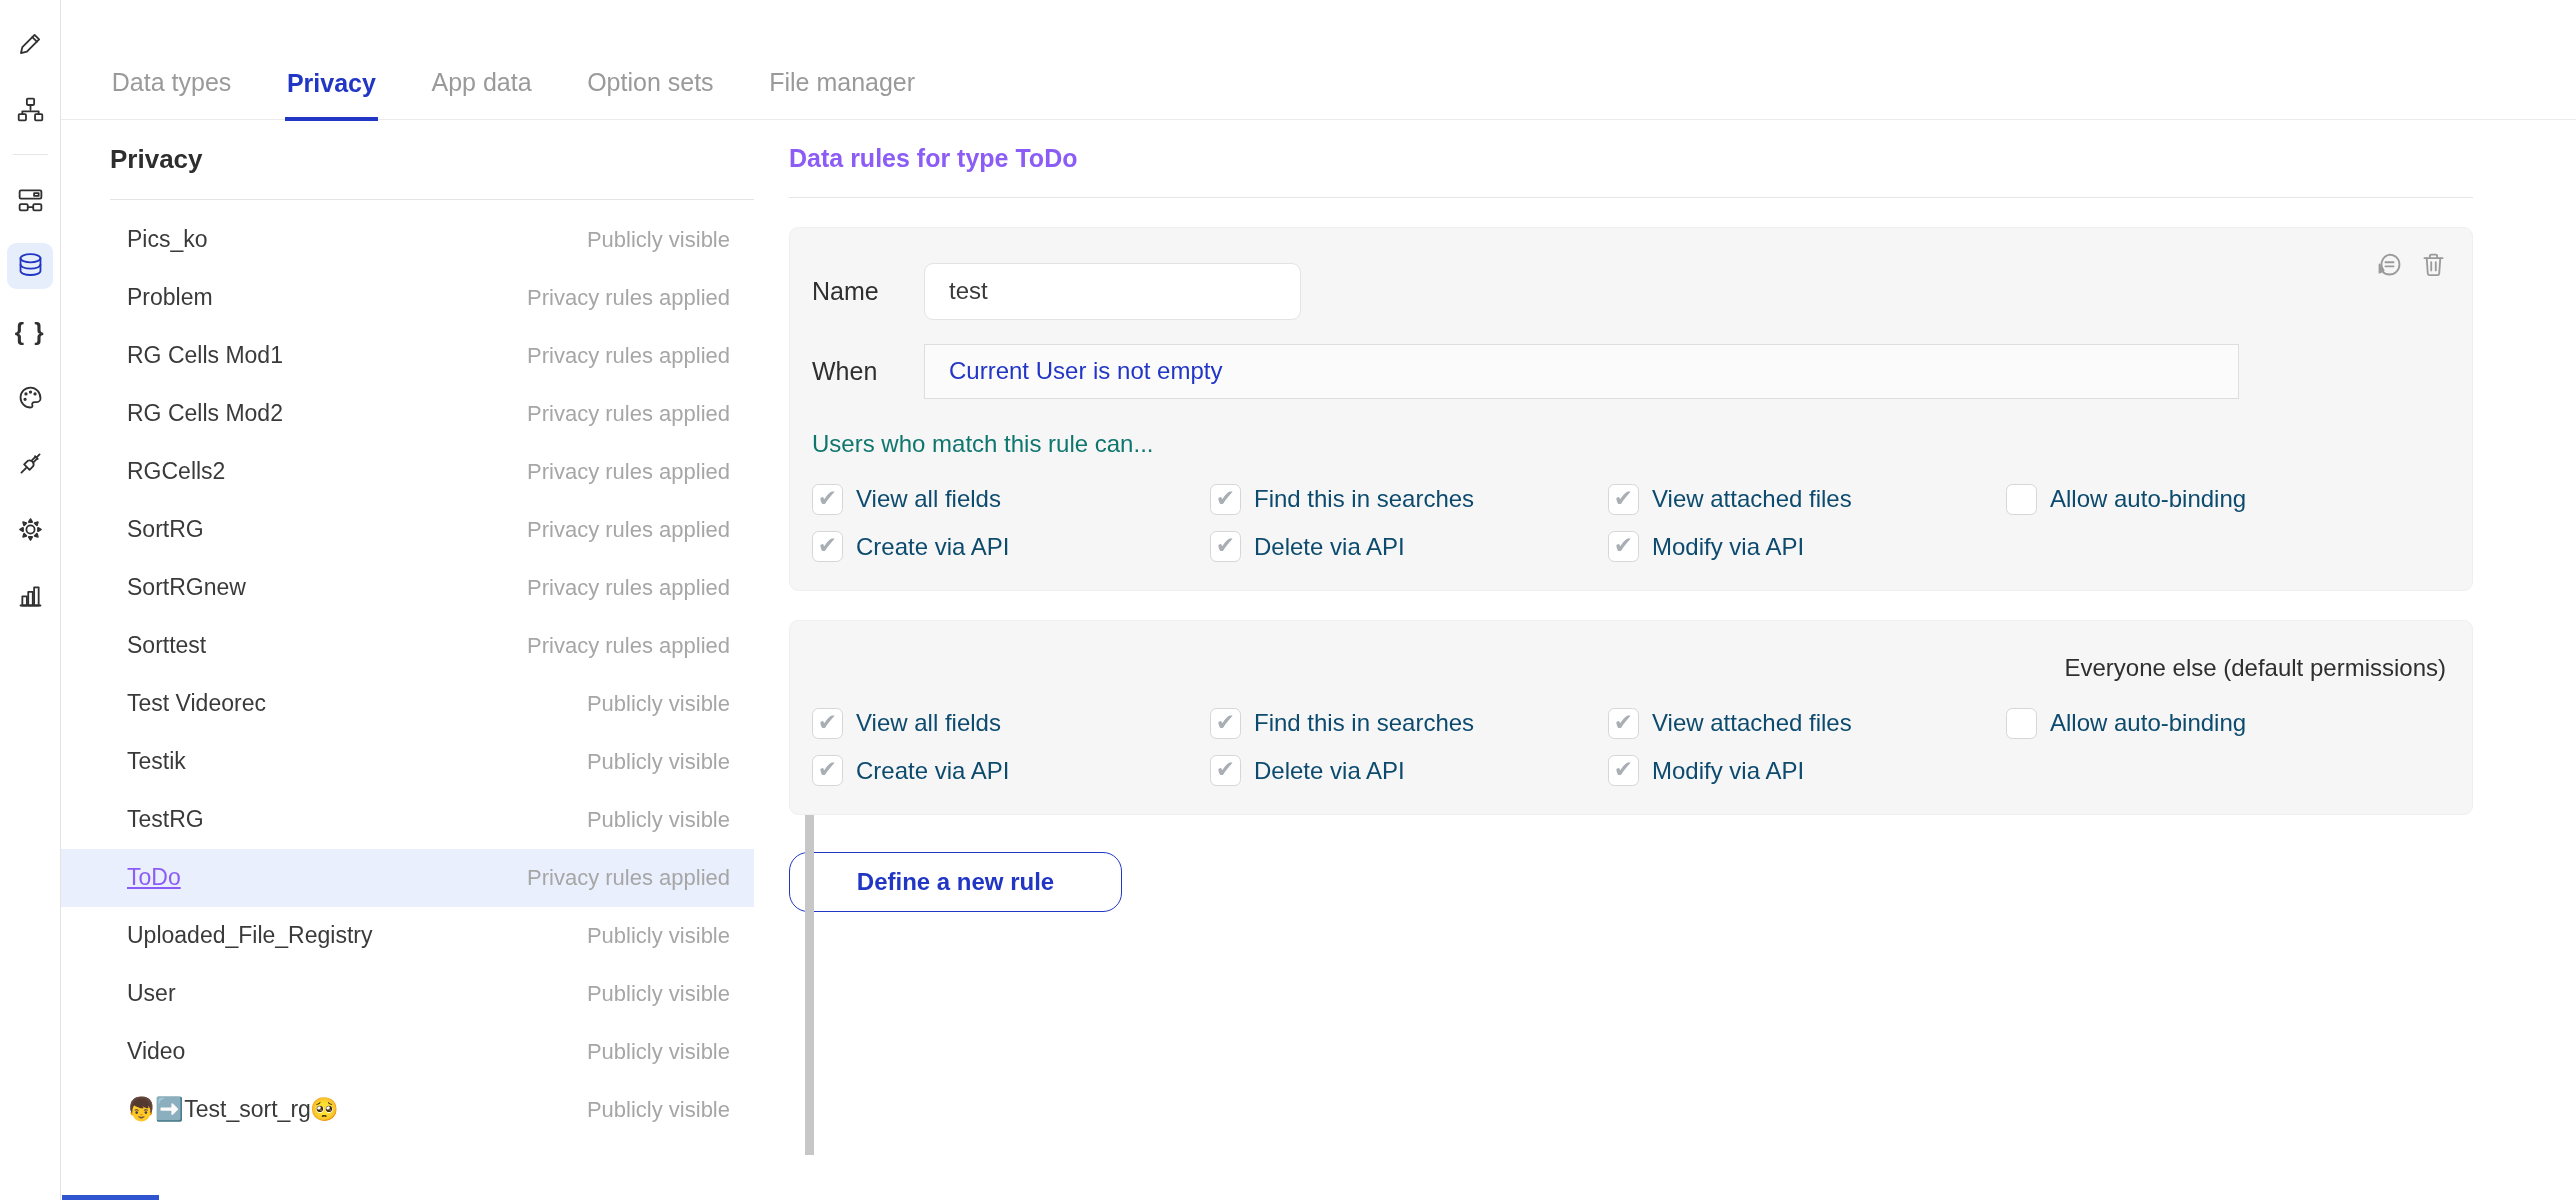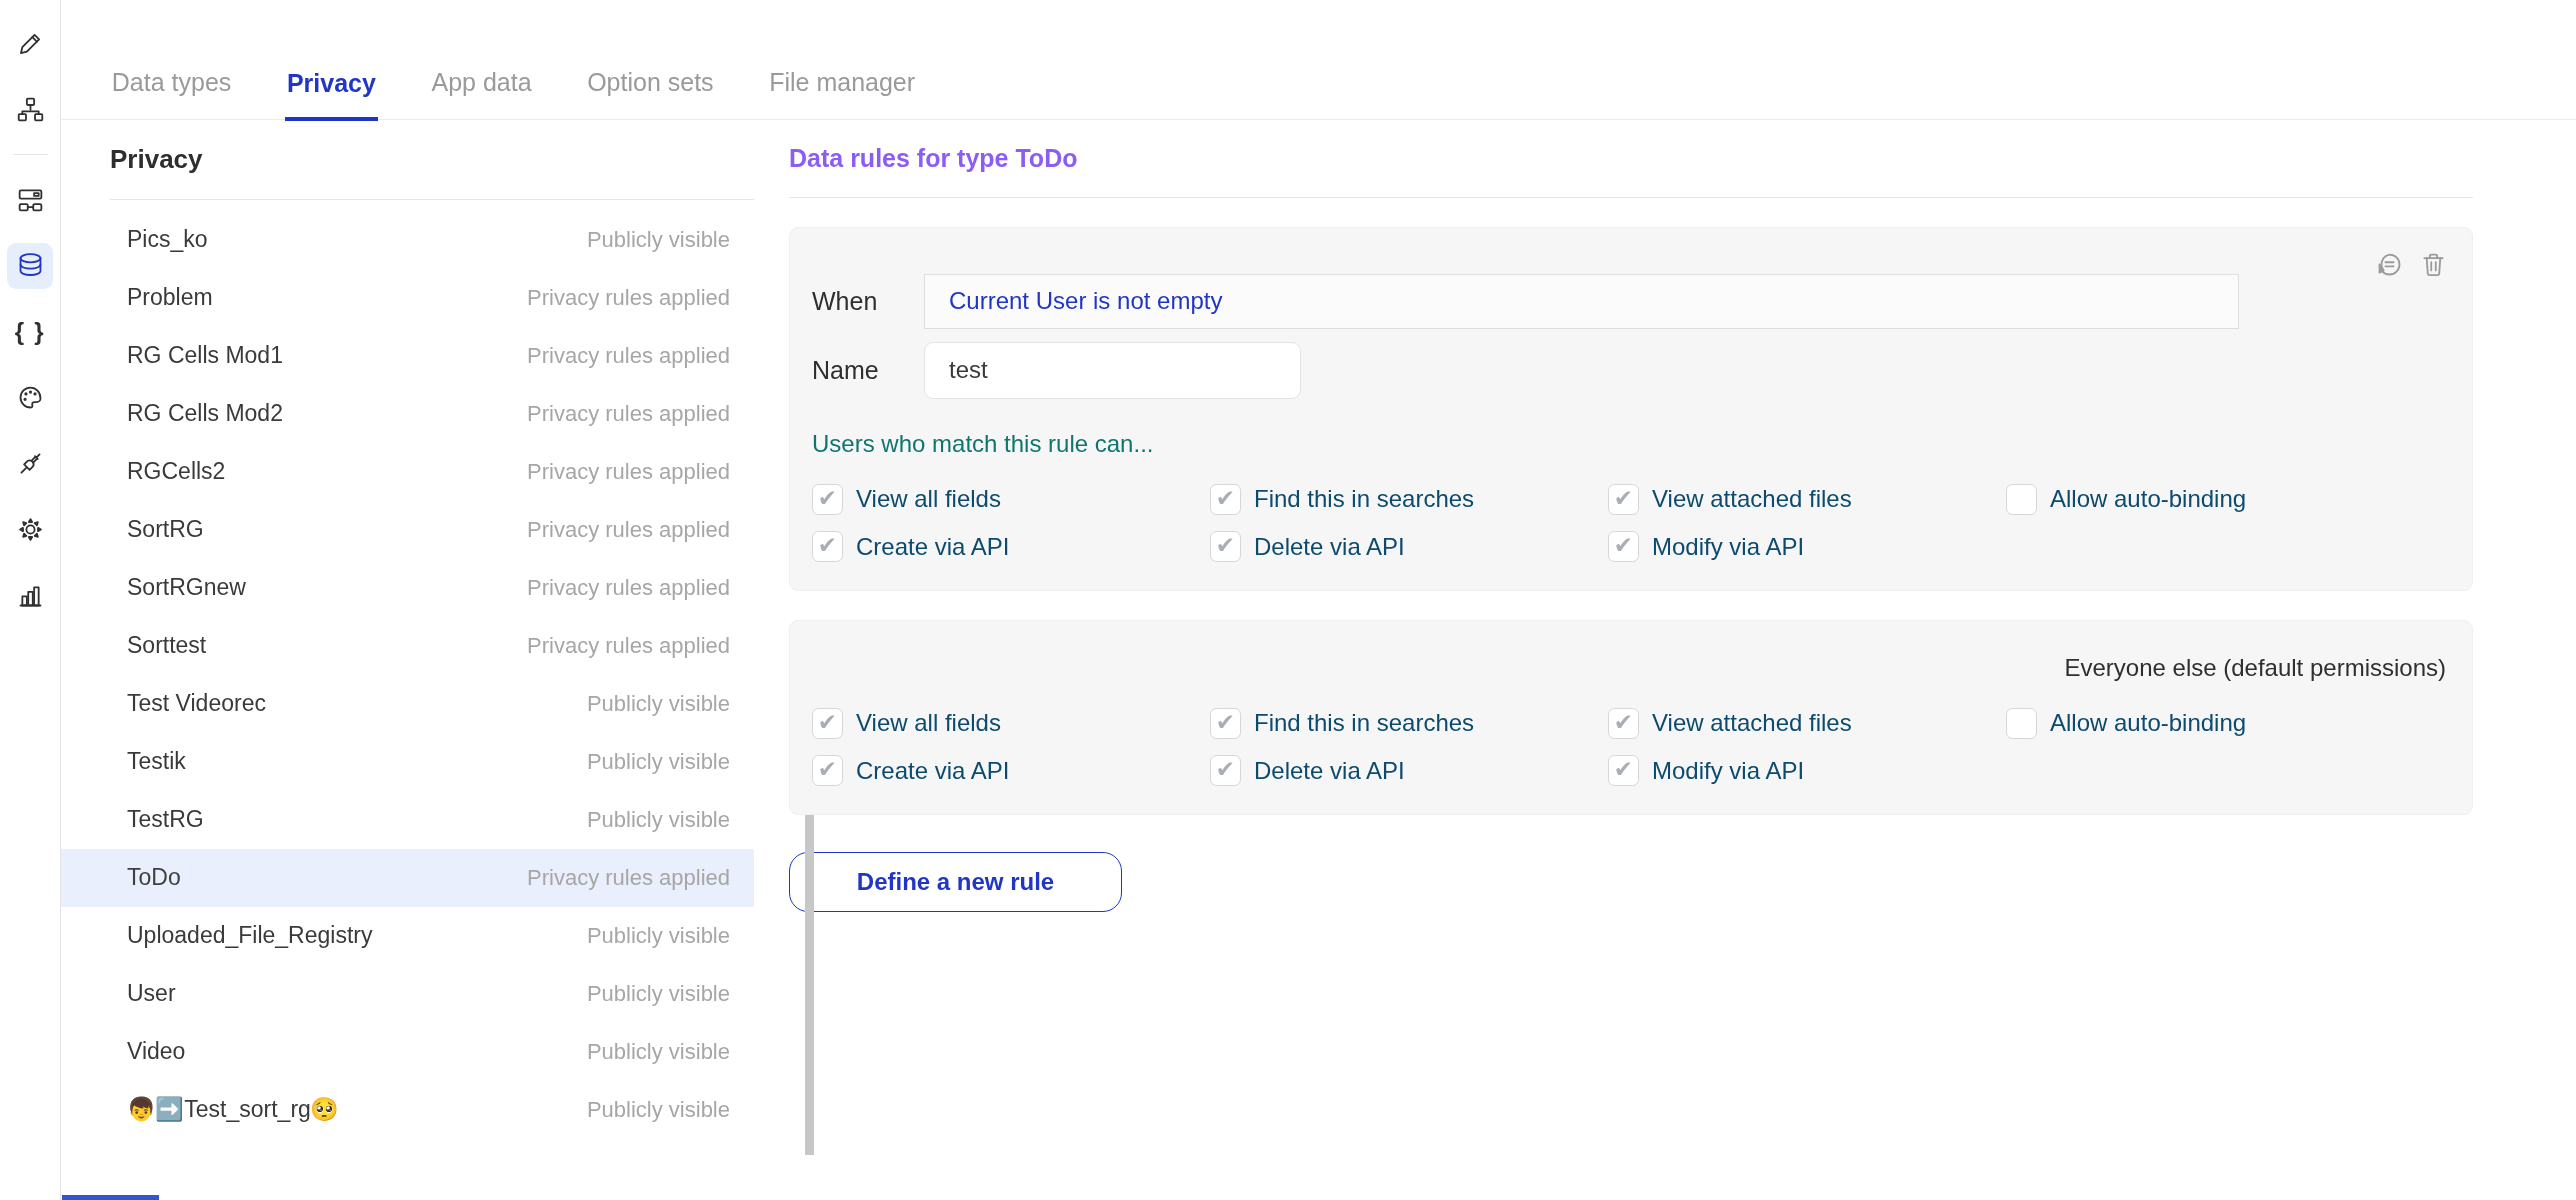--- a/index.html
+++ b/index.html
@@ -51,21 +51,21 @@
   }
   .left-panel .divider { height:0.9px; background:#e5e5e5; margin-left:49px; }
   .type-list { list-style:none; margin-top:11px; }
   .type-row {
     height:58px; display:flex; align-items:center; cursor:pointer;
     padding-left:66px; padding-right:24px;
   }
   .type-row .type-name { font-size:23px; color:#3a3a3a; }
   .type-row .type-status { margin-left:auto; font-size:22px; color:#a6a6a6; }
   .type-row.selected { background:#e9effc; }
-  .type-row.selected .type-name { color:#404040; }
+  .type-row.selected .type-name { color:#8b5cf6;text-decoration:underline; }
   .list-scrollbar {
     position:absolute; right:-60px; top:0; width:9.2px; border-radius:0px; background:#c7c7c7;
   }
   .scroll-wrap { position:relative; }
 
   
   .right-panel { flex:1; padding:24px 103px 0 35px; min-width:0; }
   .rules-title { font-size:25px; font-weight:bold; color:#8b5cf6; margin-bottom:24px; }
   .right-panel .divider { height:0.9px; background:#e5e5e5; }
 
@@ -288,30 +288,30 @@
             <span class="card-action">
               <svg viewBox="0 0 32 32">
                   <path d="M6 9 h20"></path>
                   <path d="M12 9 V6.5 a1.5 1.5 0 0 1 1.5 -1.5 h5 a1.5 1.5 0 0 1 1.5 1.5 V9"></path>
                   <path d="M8.5 9 l1.2 17 a2 2 0 0 0 2 1.8 h8.6 a2 2 0 0 0 2 -1.8 L23.5 9"></path>
                   <path d="M13.5 13.5 v9 M18.5 13.5 v9"></path>
                 </svg>
             </span>
           </div>
 
+          <div class="field-row">
+            <span class="field-label">Name</span>
+            <input class="name-input" type="text" value="test" style="">
+          </div>
+
           <div class="field-row" style="margin-top:24px;">
             <span class="field-label">When</span>
             <div class="when-box">Current User is not empty</div>
           </div>
 
-          <div class="field-row">
-            <span class="field-label">Name</span>
-            <input class="name-input" type="text" value="test" style="">
-          </div>
-
           <p class="match-text">Users who match this rule can...</p>
 
           <div class="perm-grid">
               <div class="perm-item">
                 <div class="checkbox checked">
                   <span class="mark">✔</span>
                 </div>
                 <span class="perm-label">View all fields</span>
               </div>
               <div class="perm-item">

